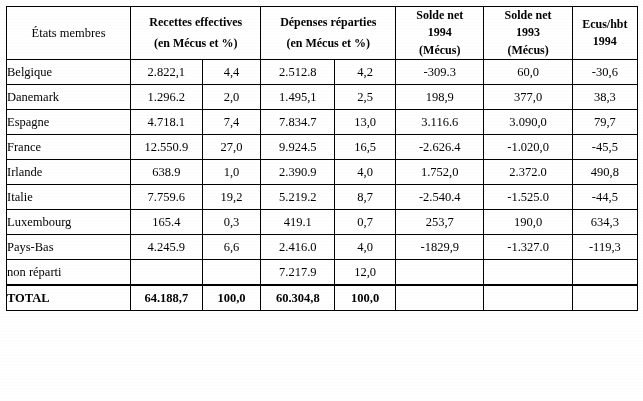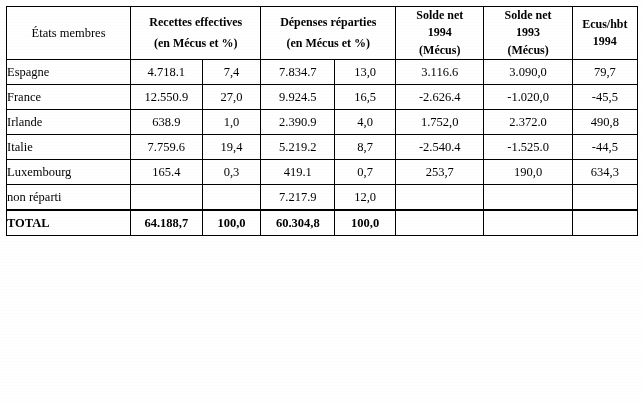--- a/index.html
+++ b/index.html
@@ -132,21 +132,41 @@
           <span class="sub">Solde net</span>
           <span class="sub">1993</span>
           <span class="sub">(Mécus)</span>
         </td>
         <td>
           <span class="sub">Ecus/hbt</span>
           <span class="sub">1994</span>
         </td>
       </tr>
 
-
+      <tr>
+        <td class="name sep-right">Belgique</td>
+        <td class="num">2.822,1</td>
+        <td class="pct sep-right">4,4</td>
+        <td class="num">2.512.8</td>
+        <td class="pct sep-right">4,2</td>
+        <td class="num">-309.3</td>
+        <td class="num sep-right">60,0</td>
+        <td class="num">-30,6</td>
+      </tr>
+
+      <tr>
+        <td class="name sep-right">Danemark</td>
+        <td class="num">1.296.2</td>
+        <td class="pct sep-right">2,0</td>
+        <td class="num">1.495,1</td>
+        <td class="pct sep-right">2,5</td>
+        <td class="num">198,9</td>
+        <td class="num sep-right">377,0</td>
+        <td class="num">38,3</td>
+      </tr>
 
 
 
       <tr>
         <td class="name sep-right">Espagne</td>
         <td class="num">4.718.1</td>
         <td class="pct sep-right">7,4</td>
         <td class="num">7.834.7</td>
         <td class="pct sep-right">13,0</td>
         <td class="num">3.116.6</td>
@@ -172,39 +192,49 @@
         <td class="num">2.390.9</td>
         <td class="pct sep-right">4,0</td>
         <td class="num">1.752,0</td>
         <td class="num sep-right">2.372.0</td>
         <td class="num">490,8</td>
       </tr>
 
       <tr>
         <td class="name sep-right">Italie</td>
         <td class="num">7.759.6</td>
-        <td class="pct sep-right">19,4</td>
+        <td class="pct sep-right">19,2</td>
         <td class="num">5.219.2</td>
         <td class="pct sep-right">8,7</td>
         <td class="num">-2.540.4</td>
         <td class="num sep-right">-1.525.0</td>
         <td class="num">-44,5</td>
       </tr>
 
       <tr>
         <td class="name sep-right">Luxembourg</td>
         <td class="num">165.4</td>
         <td class="pct sep-right">0,3</td>
         <td class="num">419.1</td>
         <td class="pct sep-right">0,7</td>
         <td class="num">253,7</td>
         <td class="num sep-right">190,0</td>
         <td class="num">634,3</td>
       </tr>
 
+      <tr>
+        <td class="name sep-right">Pays-Bas</td>
+        <td class="num">4.245.9</td>
+        <td class="pct sep-right">6,6</td>
+        <td class="num">2.416.0</td>
+        <td class="pct sep-right">4,0</td>
+        <td class="num">-1829,9</td>
+        <td class="num sep-right">-1.327.0</td>
+        <td class="num">-119,3</td>
+      </tr>
 
 
 
       <tr class="nonreparti">
         <td class="name sep-right">non réparti</td>
         <td class="num"></td>
         <td class="pct sep-right"></td>
         <td class="num">7.217.9</td>
         <td class="pct sep-right">12,0</td>
         <td class="num"></td>

